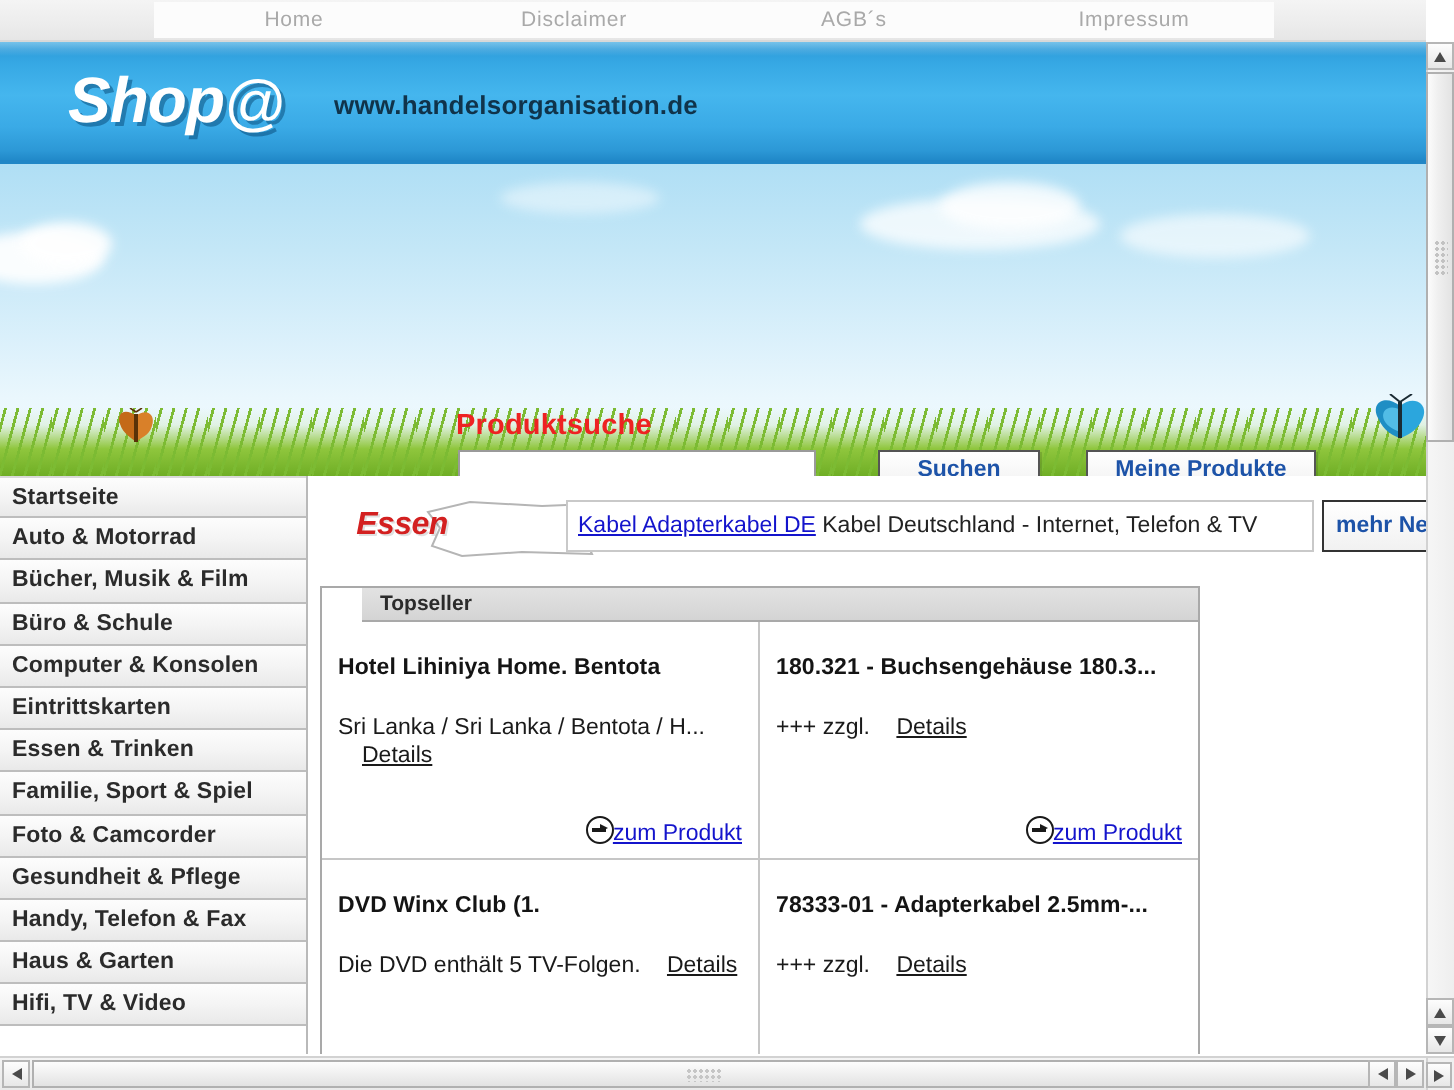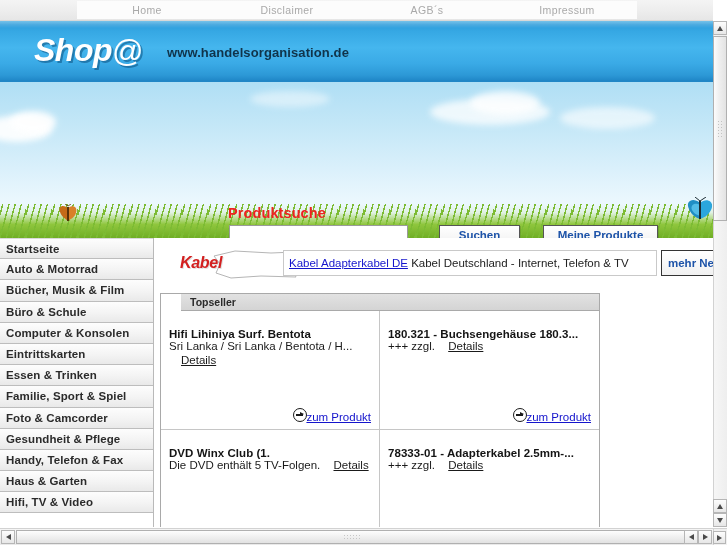--- a/index.html
+++ b/index.html
@@ -215,21 +215,21 @@
     padding: 0;
     position: relative;
   }
   .prod-cell:last-child { border-right: none; }
   .prod-body { height: 92px; padding: 17px 8px 0 8px; }
   .prod-title {
     font-size: 11.5px; font-weight: bold; color: #141414;
     white-space: nowrap; overflow: hidden; letter-spacing:.05px;
   }
   .prod-desc {
-    font-size: 11.5px; color: #1a1a1a; margin-top: 0;
+    font-size: 11.5px; color: #1a1a1a; margin-top: 18px;
     white-space: nowrap; overflow: hidden;
   }
   .prod-desc .details {
     color:#1a1a1a; text-decoration: underline; cursor: pointer; margin-left: 10px;
   }
   .prod-details-line {
     font-size: 11.5px; margin-top: 2px; padding-left: 12px;
   }
   .prod-details-line .details { text-decoration: underline; cursor: pointer; color:#1a1a1a; }
   .prod-foot {
@@ -391,37 +391,37 @@
     <div class="side-item">Haus &amp; Garten</div>
     <div class="side-item">Hifi, TV &amp; Video</div>
   </div>
 
   <div id="content">
 
     <div id="news-row">
       <svg id="news-badge" viewBox="0 0 89 31">
         <path d="M3 7 L24 2 L60 4 L84 3 L79 15 L85 28 L50 27 L20 29 L5 24 L9 15 Z" fill="#ffffff" stroke="#b5b5b5" stroke-width="1"></path>
       </svg>
-      <div id="news-text">Kabel</div>
+      <div id="news-text">Essen</div>
 
       <div id="news-bar">
         <span id="news-link">Kabel Adapterkabel DE</span>
         <span>Kabel Deutschland - Internet, Telefon &amp; TV</span>
       </div>
 
       <div id="mehr-news-btn">mehr News</div>
     </div>
 
     <div id="topseller">
       <div id="topseller-head">Topseller</div>
 
       <div class="prod-row">
         <div class="prod-cell">
           <div class="prod-body">
-            <div class="prod-title">Hifi Lihiniya Surf. Bentota</div>
+            <div class="prod-title">Hotel Lihiniya Home. Bentota</div>
             <div class="prod-desc">Sri Lanka / Sri Lanka / Bentota / H...</div>
             <div class="prod-details-line">
               <span class="details">Details</span>
             </div>
           </div>
           <div class="prod-foot">
             <span class="arrow-icon"></span>
             <span class="zum-produkt">zum Produkt</span>
           </div>
         </div>

